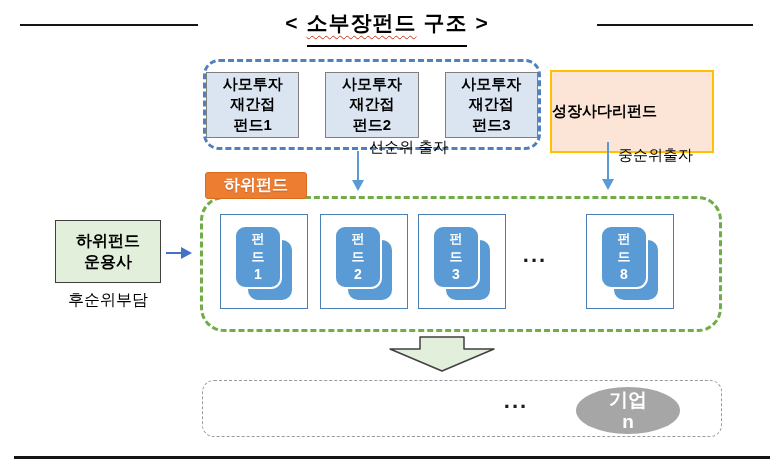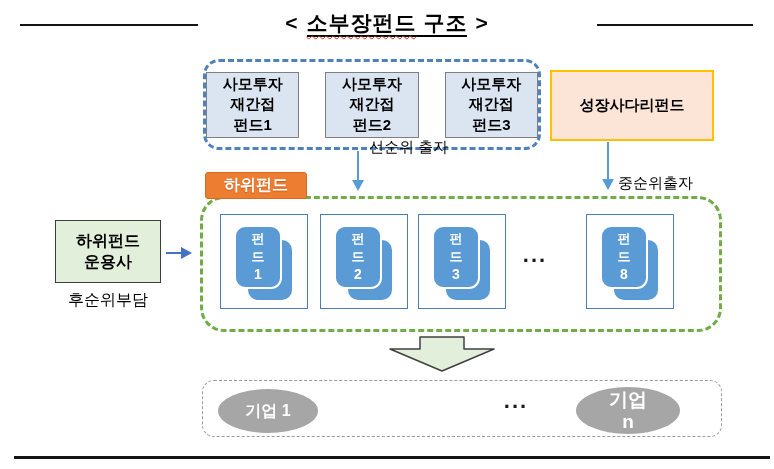--- a/index.html
+++ b/index.html
@@ -13,43 +13,43 @@
   
   .rule { height:0; border-top:2px solid #141414; }
   .rule-left  { left:20px;  top:24px; width:178px; }
   .rule-right { left:597px; top:24px; width:156px; }
   .rule-bottom{ left:14px;  top:456px; width:756px; border-top-width:3px; }
 
   
   .title { left:0; top:9px; width:774px; text-align:center;
            font-size:21px; font-weight:bold; letter-spacing:1px; }
   .title .gap { display:inline-block; width:8px; }
-  .title .u { border-bottom:2.5px solid #000; padding-bottom:1px; }
+  .title .u { border-bottom:2.5px solid #000; padding-bottom:11px; }
   .title .wavy { text-decoration-line:underline; text-decoration-style:wavy;
                  text-decoration-color:#cc3311; text-decoration-thickness:1px;
                  text-underline-offset:5px; }
 
   
   .pe-container { left:203px; top:59px; width:338px; height:91px;
     border:3px dashed #4f81bd; border-radius:16px;
     display:flex; align-items:center; justify-content:center; gap:26px; }
   .pe-box { width:97px; height:66px; background:#dbe5f1; border:1.5px solid #7f7f7f;
     display:flex; flex-direction:column; align-items:center; justify-content:center;
     font-size:15px; font-weight:bold; line-height:1.35; text-align:center; }
 
-  .growth-box { left:550px; top:70px; width:164px; height:71px;
+  .growth-box { left:550px; top:70px; width:164px; height:83px;
     background:#fce4d6; border:2px solid #ffc000;
-    display:flex; align-items:center; justify-content:center;
+    display:flex; align-items:center; 
     font-size:15px; font-weight:bold; }
 
   
   .arrow-svg { display:block; }
   .flow-label { font-size:15px; white-space:nowrap; }
   .lbl-senior { left:369px; top:138px;text-align:center; }
-  .lbl-mezz   { left:618px; top:146px;margin-top:28px; }
+  .lbl-mezz   { left:618px; top:146px; }
   .lbl-subord { left:33px;  top:290px; width:150px; text-align:center; font-size:16px; }
 
   
   .tag { background:#ed7d31; border:1px solid #d96b1f; color:#fff;
     font-weight:bold; font-size:16px; display:flex; align-items:center;
     justify-content:center; border-radius:3px; z-index:3;
     text-shadow:0 1px 1px rgba(120,50,0,.35); }
   .tag-subfund  { left:205px; top:172px; width:102px; height:27px; }
   .tag-company  { left:205px; top:357px; width:196px; height:27px; }
 
@@ -195,22 +195,19 @@
     <line x1="0" y1="7" x2="17" y2="7" stroke="#4472c4" stroke-width="2"></line>
     <polygon points="15,1 15,13 26,7" fill="#4472c4"></polygon>
   </svg>
 
   <svg class="abs arrow-svg" style="left:389px; top:336px; z-index:2;" width="106" height="36" viewBox="0 0 106 36">
     <polygon points="31,1 75,1 75,13 105,13 53,35 1,13 31,13" fill="#e2efda" stroke="#404040" stroke-width="1.5" stroke-linejoin="round"></polygon>
   </svg>
 
 
   <div class="abs gray-container"></div>
-  <div class="abs ellipse el-1">
-    <span>기업 1</span>
-  </div>
   <div class="abs dots dots-gray">...</div>
   <div class="abs ellipse el-n">
     <span>기업</span>
     <span>n</span>
   </div>
 
 </div>
 
 </body></html>

